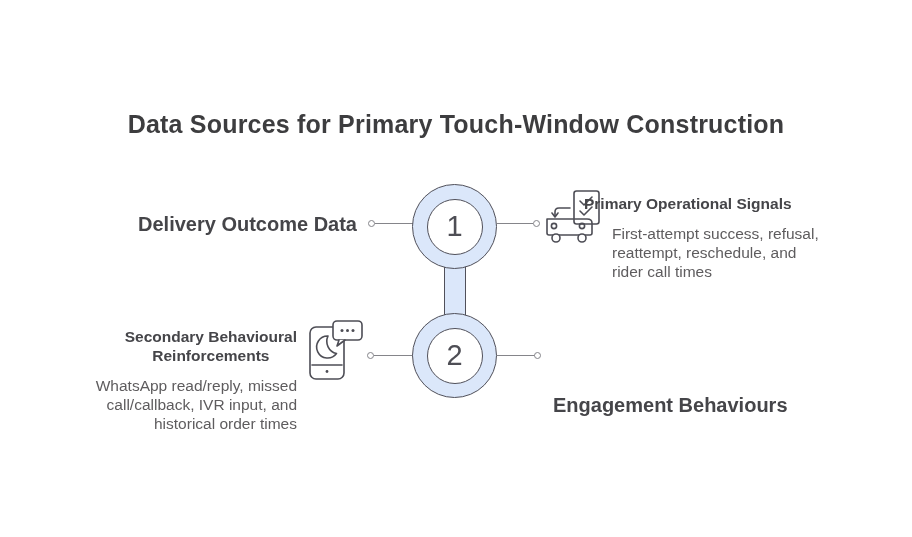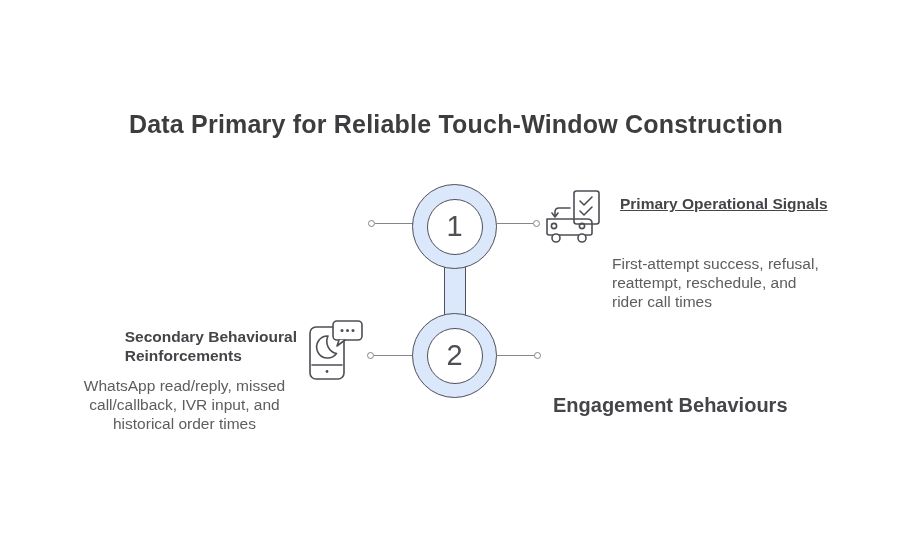--- a/index.html
+++ b/index.html
@@ -42,55 +42,56 @@
   .label2 { left:553px; top:345px; white-space:nowrap;margin-top:48px; }
   
   .block-heading {
     position:absolute; font-size:15.5px; font-weight:bold; color:#454549;
     line-height:19px; white-space:pre-line;
   }
   .block-body {
     position:absolute; font-size:15.5px; color:#5e5c5e;
     line-height:19px; white-space:pre-line;
   }
-  .rb-heading { left:620px; top:194px;text-decoration:underline; }
-  .rb-body    { left:612px; top:224px; width:245px;margin-top:30px; }
-  .lb-heading { right:615px; top:327px; text-align:left; }
-  .lb-body    { right:615px; top:376px; width:225px; text-align:center; }
+  .rb-heading { left:584px; top:194px; }
+  .rb-body    { left:612px; top:224px; width:245px; }
+  .lb-heading { right:615px; top:327px; text-align:center; }
+  .lb-body    { right:615px; top:376px; width:225px; text-align:right; }
   
   .icon-wrap { position:absolute; z-index:0; }
   .icon-truck { left:540px; top:188px; }
   .icon-phone { left:306px; top:319px; }
   .icon-wrap svg { display:block; stroke:#4d4d55; fill:none; stroke-width:1.6; stroke-linecap:round; stroke-linejoin:round; }
   
   .brand {
     position:absolute; left:783px; top:501px; font-size:14px; font-weight:bold;
     color:#3e3e44; letter-spacing:8px; white-space:nowrap;
   }
   .brand .blue-dot { color:#3b7cf2; font-size:22px; letter-spacing:0; margin-left:-3px; }
 </style>
 </head>
 <body>
 
 <div class="canvas">
 
-  <div class="title">Data Primary for Reliable Touch-Window Construction</div>
+  <div class="title">Data Sources for Primary Touch-Window Construction</div>
 
   <div class="vbar"></div>
 
   <div class="circle circle1">
     <div class="inner">
       <span class="num">1</span>
     </div>
   </div>
   <div class="hline" style="left:375px; top:223px; width:38px;"></div>
   <div class="dot" style="left:368px; top:220px;"></div>
   <div class="hline" style="left:497px; top:223px; width:36px;"></div>
   <div class="dot" style="left:533px; top:220px;"></div>
 
+  <div class="label-xl label1">Delivery Outcome Data</div>
 
   <div class="icon-wrap icon-truck">
     <svg width="64" height="62" viewBox="0 0 64 62">
 
       <rect x="34" y="3" width="25" height="33" rx="2.5"></rect>
       <polyline points="40,13 44,17 52,9"></polyline>
       <polyline points="40,23 44,27 52,19"></polyline>
 
       <path d="M30 20 H19 Q15 20 15 24 V28"></path>
       <path d="M12 25 L15 29 L18 25"></path>

